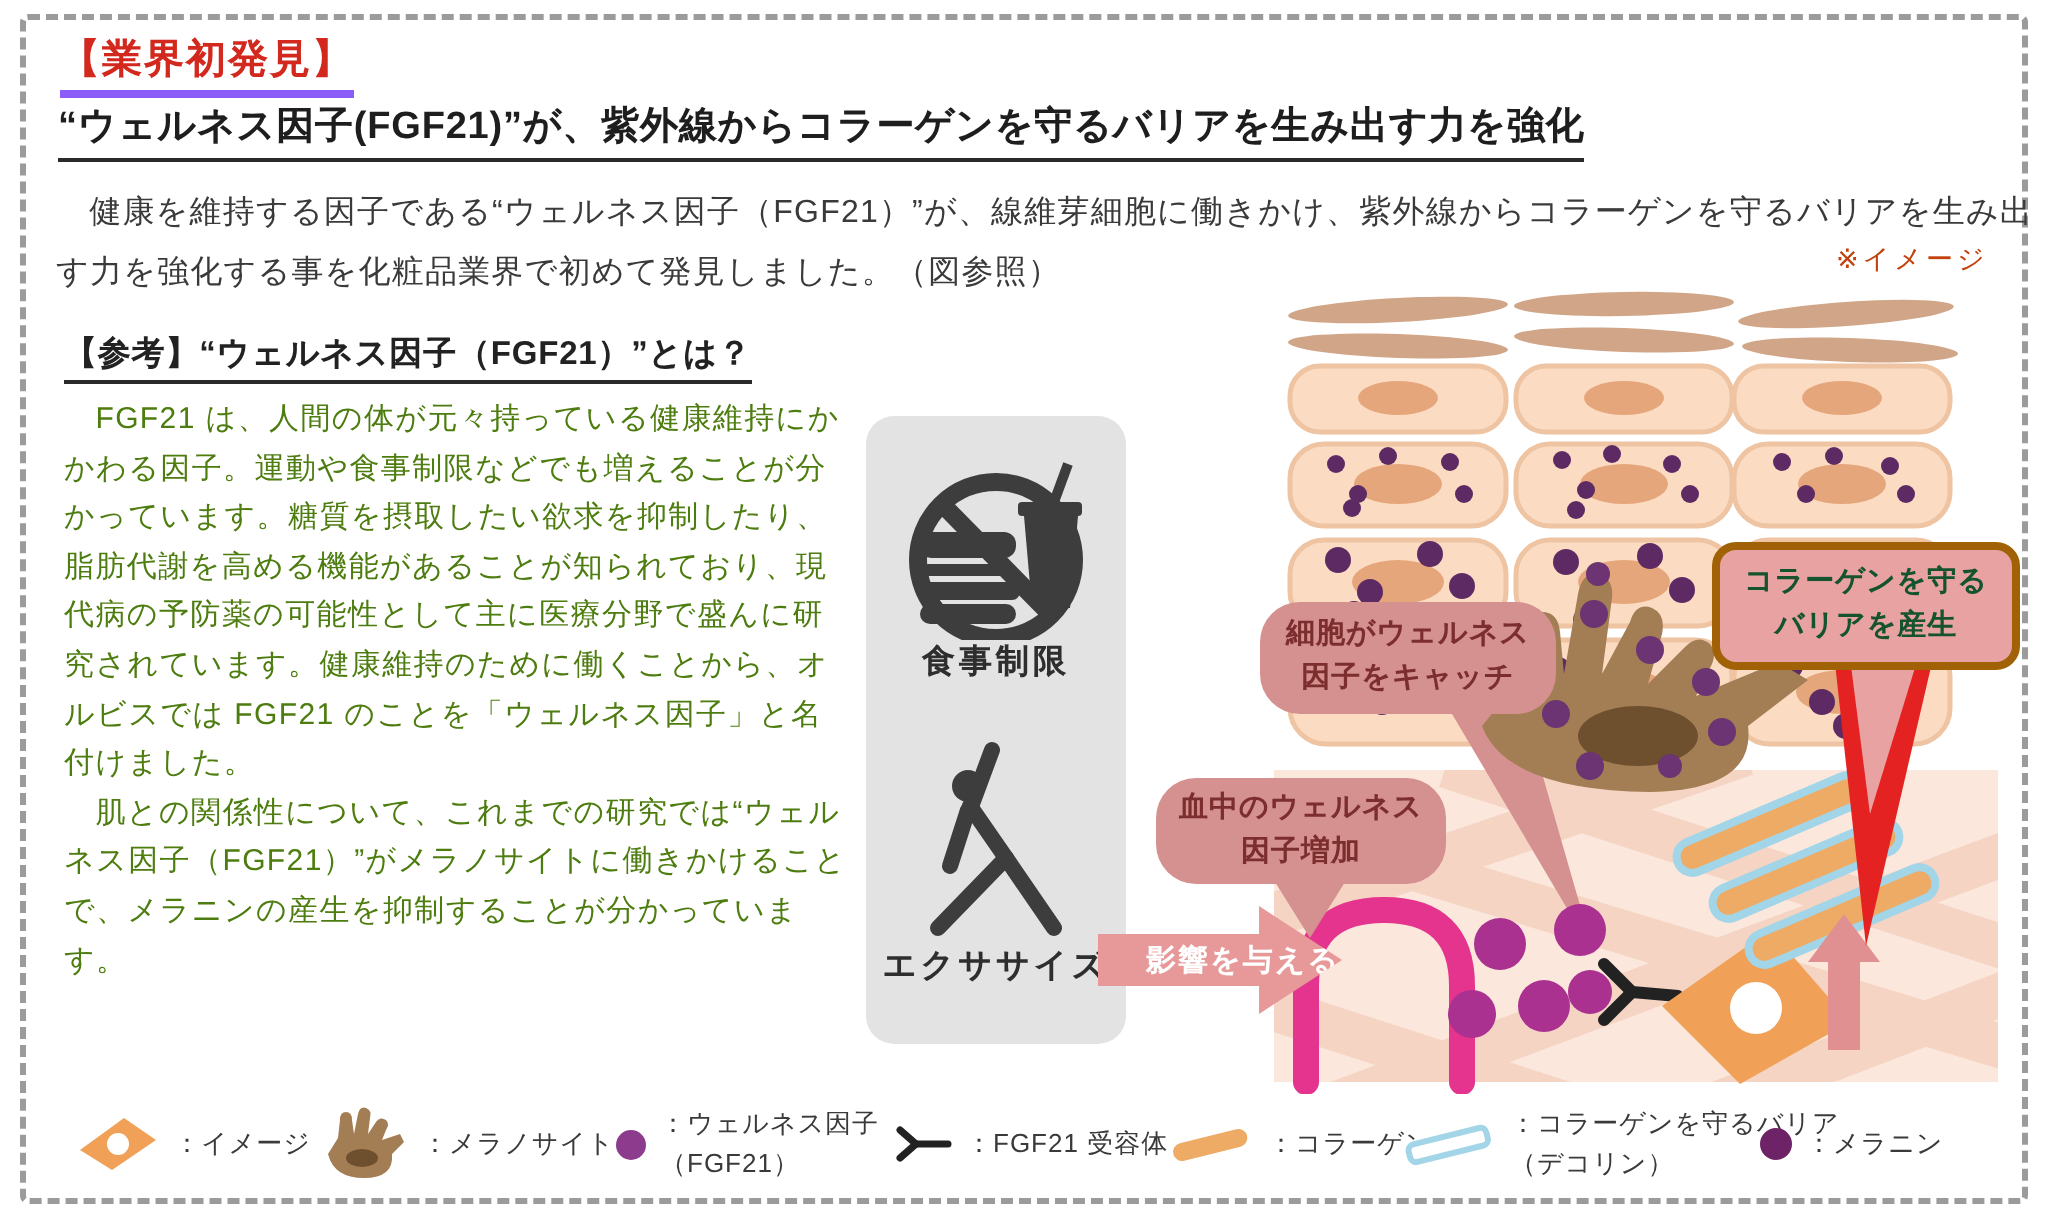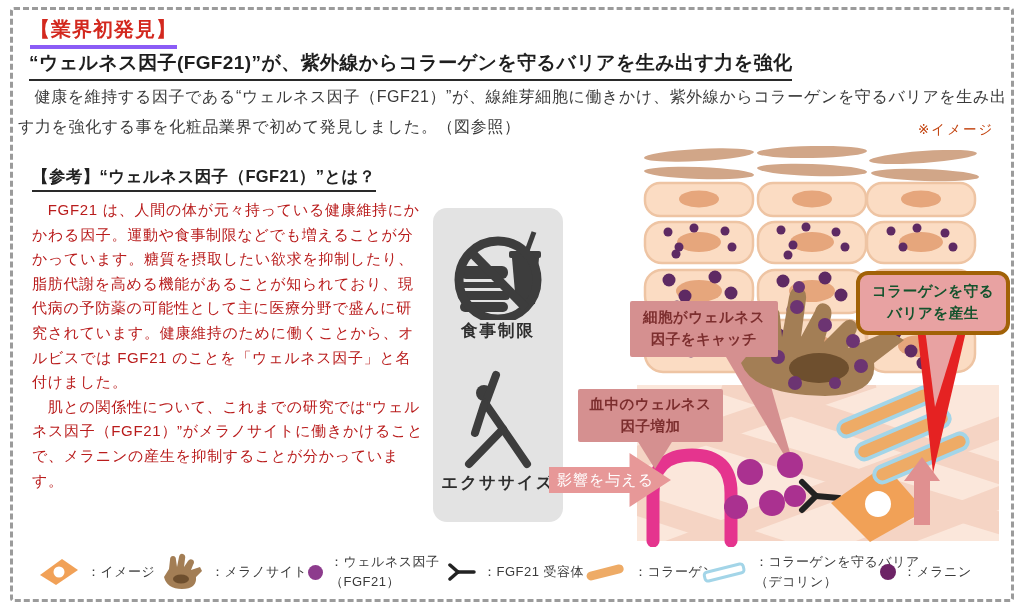--- a/index.html
+++ b/index.html
@@ -4,42 +4,42 @@
 <style>
   html,body{margin:0;padding:0;background:#fff;}
   .canvas{position:relative;width:1024px;height:609px;background:#fff;overflow:hidden;
           font-family:"Liberation Sans","DejaVu Sans",sans-serif;color:#3a3a3a;}
   .page-border{position:absolute;left:10px;top:7px;right:10px;bottom:7px;
                border:3px dashed #9b9b9b;border-radius:4px;pointer-events:none;}
   .badge{position:absolute;left:30px;top:16px;font-size:20px;font-weight:bold;color:#d3281e;
          border-bottom:4px solid #8b5cf6;padding-bottom:2px;letter-spacing:1px;}
   .headline{position:absolute;left:18px;top:50px;font-size:19px;font-weight:bold;color:#1e1e1e;
             border-bottom:2px solid #2a2a2a;padding-bottom:3px;letter-spacing:.4px;white-space:nowrap;margin-left:11px;}
-  .lead{position:absolute;left:18px;top:82px;width:990px;margin:0;font-size:16px;line-height:1.85;
+  .lead{position:absolute;left:18px;top:82px;width:990px;margin:10px;font-size:16px;line-height:1.85;
         color:#3a3a3a;letter-spacing:.6px;}
   .img-note{position:absolute;left:918px;top:121px;font-size:13.5px;color:#c2410c;letter-spacing:2px;}
   .ref{position:absolute;left:32px;top:166px;width:392px;}
   .ref-h{font-size:16.5px;font-weight:bold;color:#222;border-bottom:2px solid #2a2a2a;
          display:inline-block;padding-bottom:2px;letter-spacing:.4px;margin-bottom:6px;}
-  .ref p{margin:0;font-size:15px;line-height:24.6px;letter-spacing:.7px;color:#b91c1c;}
+  .ref p{margin:0;font-size:15px;line-height:24.6px;letter-spacing:.7px;color:#4d7c0f;}
   .panel{position:absolute;left:433px;top:208px;width:130px;height:314px;background:#e3e3e3;
          border-radius:14px;display:flex;flex-direction:column;align-items:center;}
   .panel-label{font-size:16.5px;font-weight:bold;color:#2e2e2e;letter-spacing:2px;}
   .diagram{position:absolute;left:573px;top:135px;width:440px;height:412px;}
-  .dlabel{position:absolute;border-radius:2px;background:#d59090;color:#7c2e2e;font-weight:bold;
+  .dlabel{position:absolute;border-radius:20px;background:#d59090;color:#7c2e2e;font-weight:bold;
           font-size:14.5px;line-height:1.5;text-align:center;white-space:pre-line;
           display:flex;align-items:center;justify-content:center;letter-spacing:.5px;}
   .lbl-catch{left:630px;top:301px;width:148px;height:56px;}
   .lbl-blood{left:578px;top:389px;width:145px;height:53px;}
   .lbl-barrier{left:856px;top:271px;width:146px;height:56px;background:#e8a2a2;
                border:4px solid #a16207;color:#14532d;border-radius:12px;}
   .impact{position:absolute;left:549px;top:453px;width:122px;height:54px;background:#e79898;
           clip-path:polygon(0% 26%,66% 26%,66% 0%,100% 50%,66% 100%,66% 74%,0% 74%);
           display:flex;align-items:center;}
-  .impact span{color:#fff;font-weight:normal;font-size:15px;letter-spacing:1px;padding-left:8px;}
+  .impact span{color:#fff;font-weight:bold;font-size:15px;letter-spacing:1px;padding-left:24px;}
   .legend{position:absolute;left:0;top:548px;width:1024px;height:52px;font-size:13px;color:#3a3a3a;}
   .lg{position:absolute;display:flex;align-items:center;gap:7px;height:48px;}
   .lg .txt{white-space:pre-line;letter-spacing:.5px;line-height:1.55;}
   .dot{border-radius:50%;display:inline-block;}
 </style>
 </head>
 <body>
 
 <div class="canvas">
   <div class="page-border"></div>

